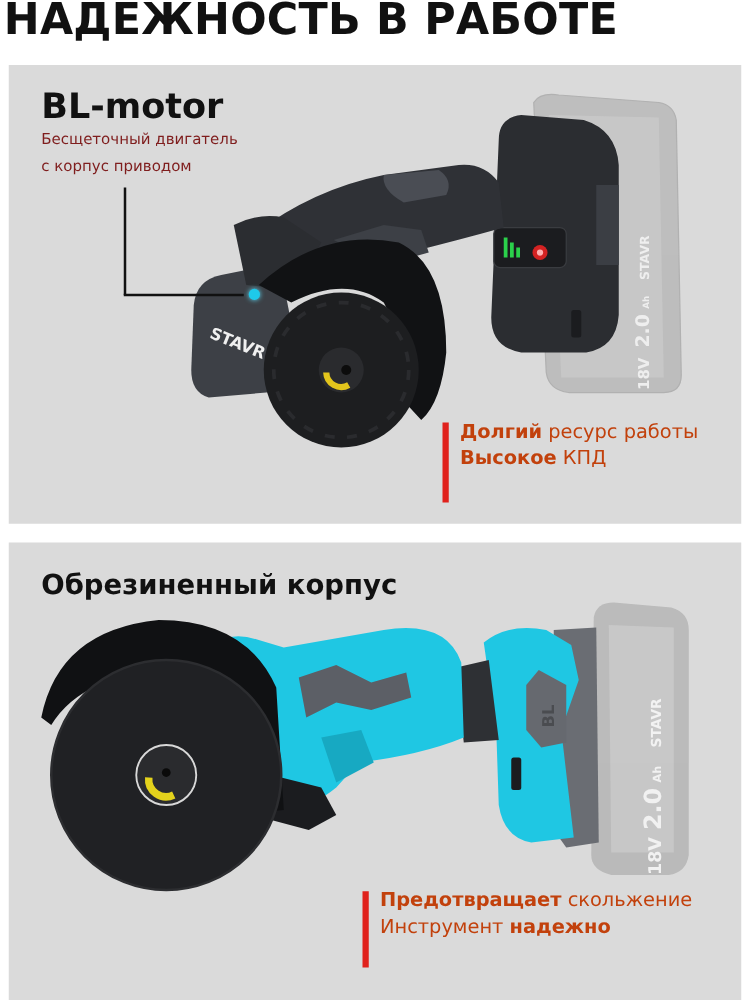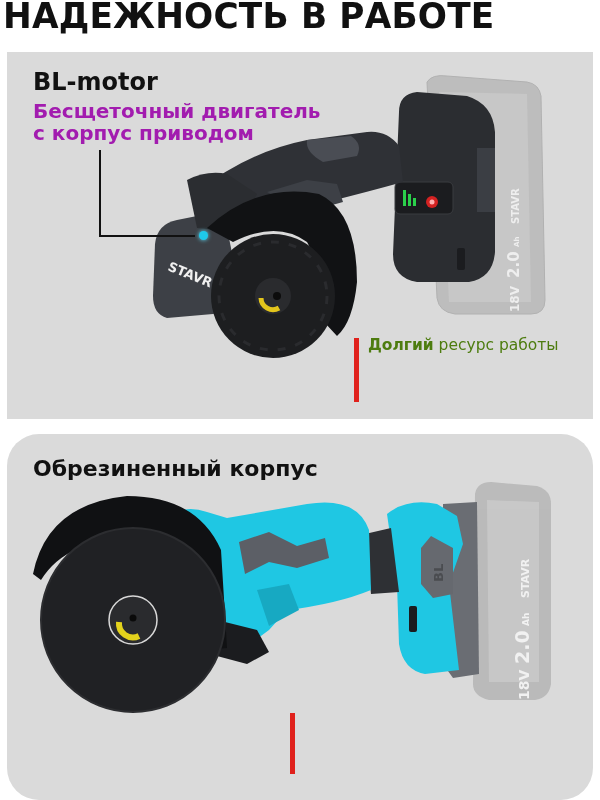--- a/index.html
+++ b/index.html
@@ -8,32 +8,32 @@
 
   .page-title {
     position: absolute; left: 3px; top: -4px; width: 600px;
     font-family: "DejaVu Sans", sans-serif; font-weight: 700;
     font-size: 35px; letter-spacing: 0.2px; color: #111;
     white-space: nowrap; transform: scaleX(0.98); transform-origin: left top;
   }
 
   .panel { position: absolute; left: 7px; width: 586px; background: #dadada; overflow: hidden; }
   .panel-1 { top: 52px; height: 367px; }
-  .panel-2 { top: 434px; height: 366px; border-radius: 32px; }
+  .panel-2 { top: 434px; height: 366px; }
 
-  .p1-heading { position: absolute; left: 26px; top: 16px; font-weight: 700; font-size: 24px; color: #111; }
-  .p1-sub { position: absolute; left: 26px; top: 48px; font-size: 20px; line-height: 22px; color: #a21caf; font-weight: bold; }
+  .p1-heading { position: absolute; left: 26px; top: 16px; font-weight: 700; font-size: 28px; color: #111; }
+  .p1-sub { position: absolute; left: 26px; top: 48px; font-size: 12px; line-height: 22px; color: #7f1d1d; }
 
   .callout-v { position: absolute; left: 92px; top: 98px; width: 2px; height: 86px; background: #111; }
   .callout-h { position: absolute; left: 92px; top: 183px; width: 96px; height: 2px; background: #111; }
   .callout-dot { position: absolute; left: 192px; top: 179px; width: 9px; height: 9px; border-radius: 50%; background: #1ec9ea; box-shadow: 0 0 4px #5fe0ff; }
 
   .feature-box { position: absolute; }
   .feature-bar { position: absolute; left: 0; top: 0; width: 5px; background: #e0211c; }
-  .feature-lines { position: absolute; left: 14px; top: -3px; font-size: 15.5px; line-height: 21px; color: #4d7c0f; white-space: nowrap; }
+  .feature-lines { position: absolute; left: 14px; top: -3px; font-size: 15.5px; line-height: 21px; color: #c2410c; white-space: nowrap; }
   .feature-lines b { font-weight: 700; }
 
   .f1 { left: 347px; top: 286px; }
   .f1 .feature-bar { height: 64px; }
   .f2 { left: 283px; top: 279px; }
   .f2 .feature-bar { height: 61px; }
 
   .p2-heading { position: absolute; left: 26px; top: 22px; font-weight: 700; font-size: 22px; color: #111; }
 
   svg { position: absolute; }
@@ -92,20 +92,21 @@
   </svg>
 
   <div class="callout-v"></div>
   <div class="callout-h"></div>
   <div class="callout-dot"></div>
 
   <div class="feature-box f1">
     <div class="feature-bar"></div>
     <div class="feature-lines">
       <div><b>Долгий</b><span> ресурс работы</span></div>
+      <div><b>Высокое</b><span> КПД</span></div>
     </div>
   </div>
 </section>
 
 <section class="panel panel-2">
   <div class="p2-heading">Обрезиненный корпус</div>
 
   <svg width="586" height="366" viewBox="0 0 586 366" style="left:0;top:0;">
 
     <g opacity="0.9">
@@ -137,15 +138,17 @@
     <circle cx="126" cy="186" r="92" fill="#202124"></circle>
     <circle cx="126" cy="186" r="92" fill="none" stroke="#2c2d30" stroke-width="2"></circle>
     <circle cx="126" cy="186" r="24" fill="#2a2b2e" stroke="#d8d8d8" stroke-width="1.5"></circle>
     <path d="M112 188 A14 14 0 0 0 132 202" stroke="#e3d21c" stroke-width="6" fill="none"></path>
     <circle cx="126" cy="184" r="3.5" fill="#0a0a0a"></circle>
   </svg>
 
   <div class="feature-box f2">
     <div class="feature-bar"></div>
     <div class="feature-lines">
+      <div><b>Предотвращает</b><span> скольжение</span></div>
+      <div><span>Инструмент </span><b>надежно</b></div>
     </div>
   </div>
 </section>
 
 </body></html>

